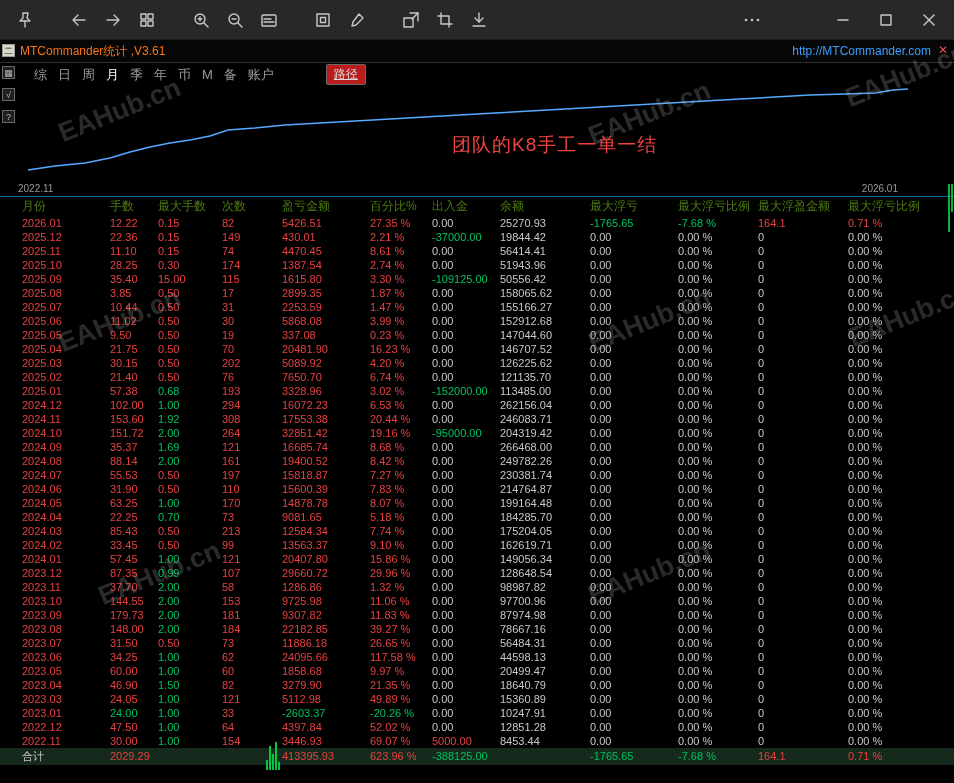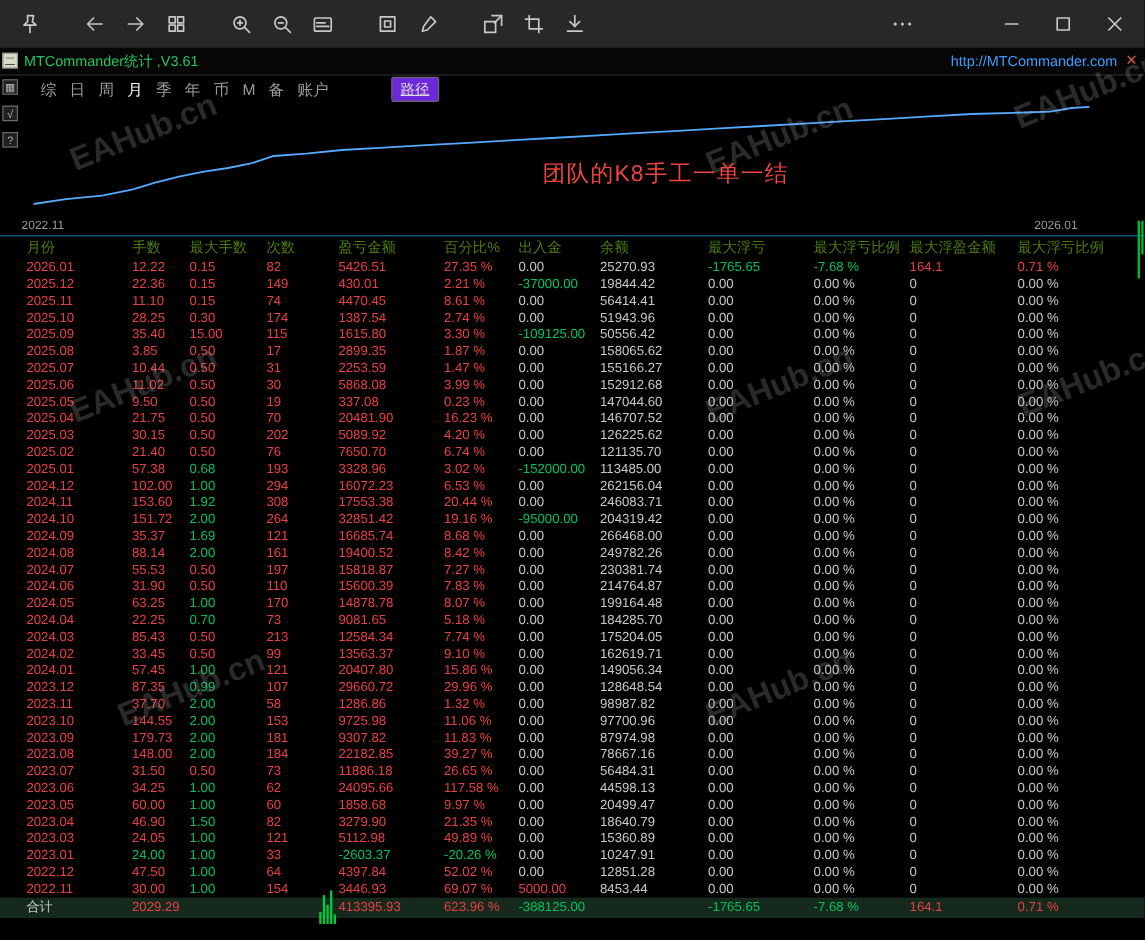--- a/index.html
+++ b/index.html
@@ -34,35 +34,35 @@
     width:13px;height:13px;border:1px solid #6a6a6a;background:#1f1f1f;color:#b5b5b5;
     font-size:9px;line-height:12px;text-align:center;box-sizing:border-box;cursor:pointer;
   }
   .strip-btn.first{background:#d9d9c8;color:#222;border-color:#999;}
 
   
   .titlebar{
     position:absolute;top:40px;left:0;right:0;height:22px;background:#060606;
     display:flex;align-items:center;font-size:12px;
   }
-  .titlebar .win-title{color:#22c55e;padding-left:20px;}
+  .titlebar .win-title{color:#f97316;padding-left:20px;}
   .titlebar .url{margin-left:auto;color:#3b9eff;padding-right:23px;text-align:right;}
   .titlebar .mini-close{position:absolute;right:6px;top:3px;color:#e0564c;font-size:12px;cursor:pointer;}
 
   
   .tabbar{
     position:absolute;top:62px;left:0;right:0;height:24px;
     border-top:1px solid #2e2e2e;display:flex;align-items:center;
     padding-left:34px;box-sizing:border-box;
   }
   .tabs{display:flex;gap:11px;align-items:center;font-size:13px;color:#9a9a9a;}
   .tab{cursor:pointer;}
   .tab.active{color:#ffffff;}
   .path-btn{
-    margin-left:52px;background:#6d28d9;border:1px solid #6a6a6a;border-radius:2px;
+    margin-left:52px;background:#b91c1c;border:1px solid #6a6a6a;border-radius:2px;
     color:#dddddd;font-size:12px;padding:1px 7px;cursor:pointer;text-decoration:underline;
   }
 
   
   .chart{
     position:absolute;top:86px;left:0;right:0;height:110px;
     border-bottom:1px solid #0369a1;
   }
   .chart svg{position:absolute;inset:0;}
   .chart-caption{

